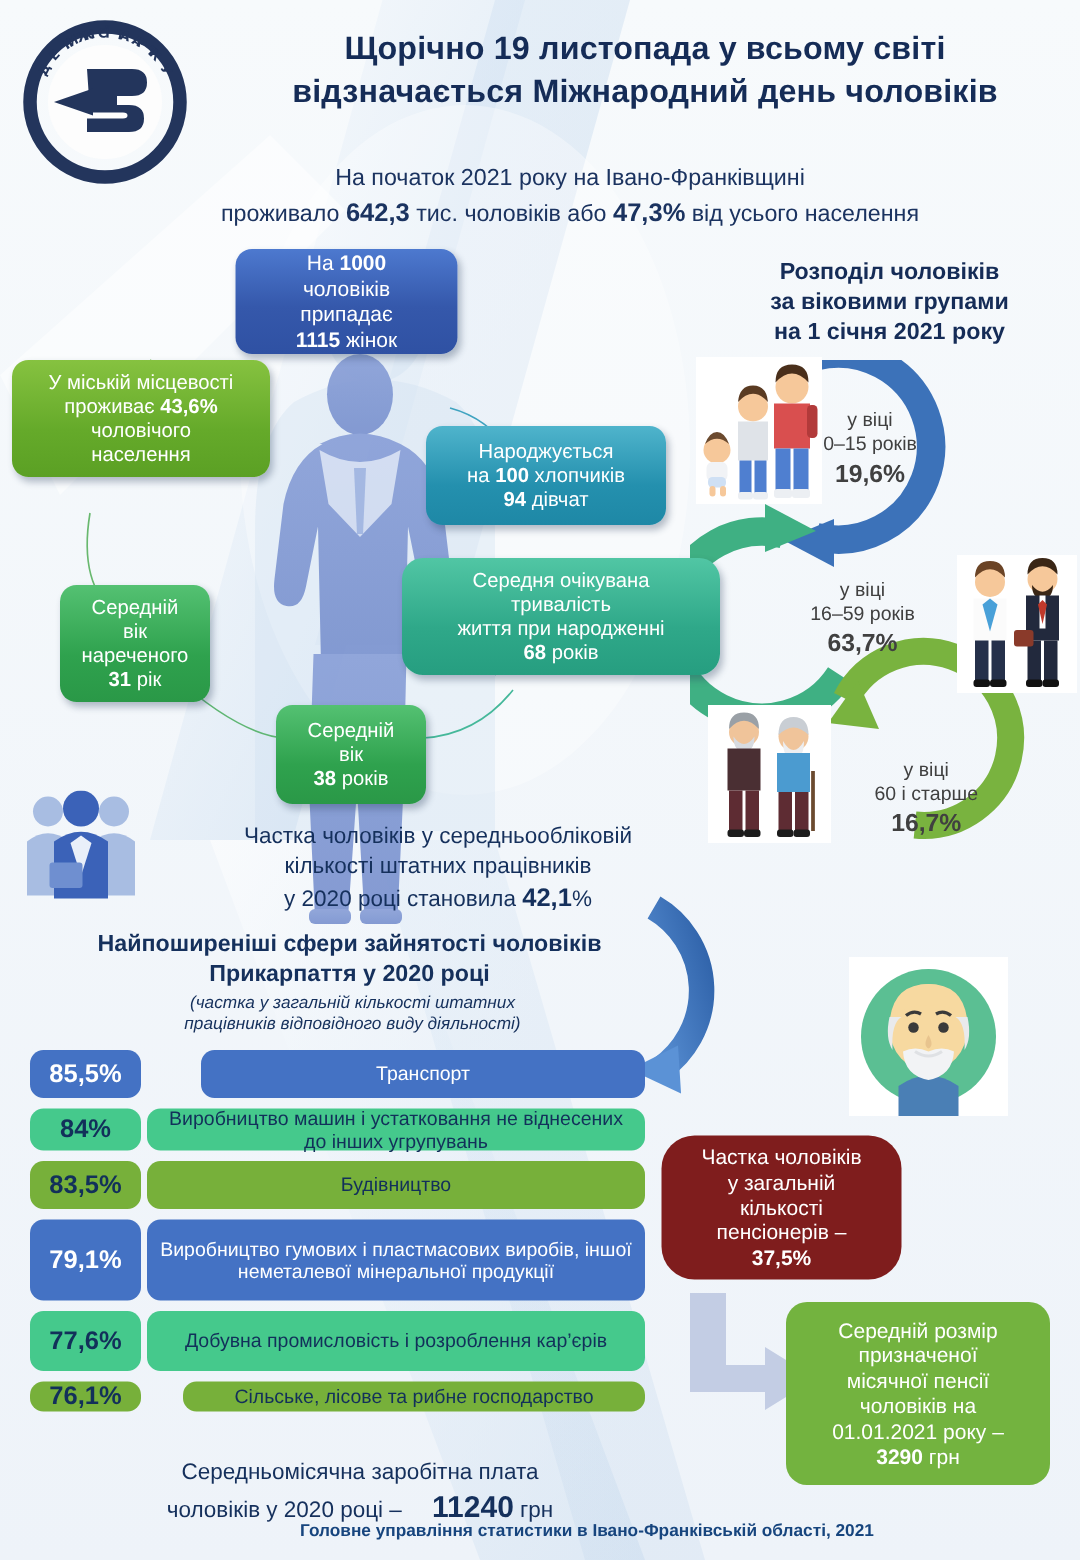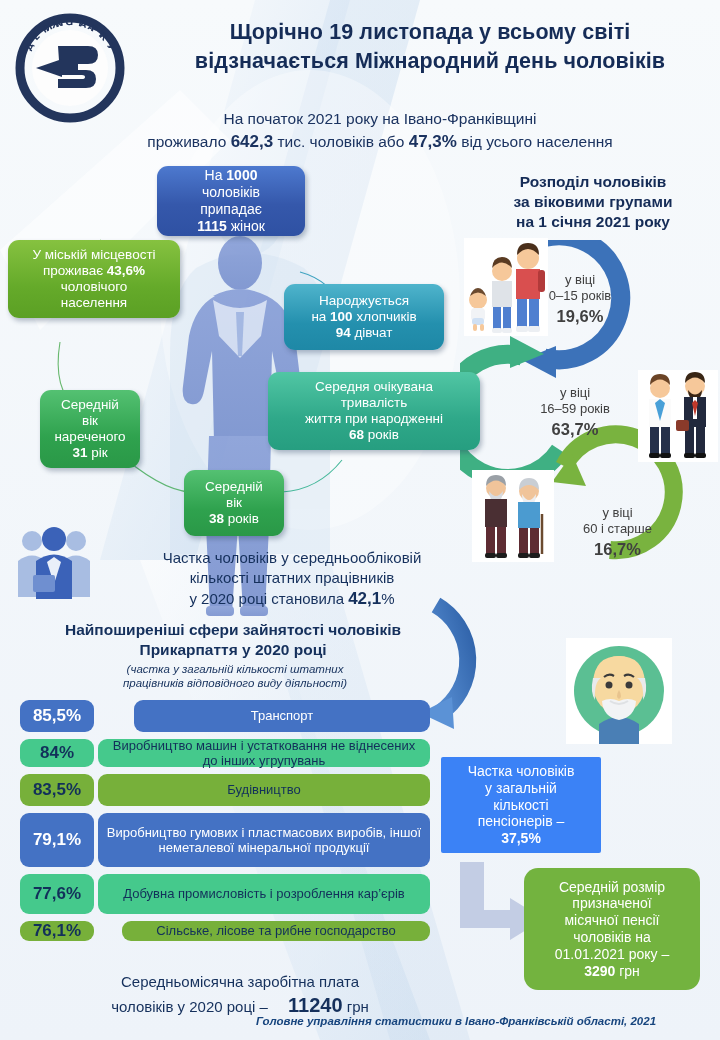--- a/index.html
+++ b/index.html
@@ -37,23 +37,23 @@
     position:absolute; z-index:5; border-radius:11px;
     color:#fff; text-align:center; line-height:1.2;
     padding:7px 10px;
     box-shadow:2px 3px 5px rgba(40,60,90,.33);
     display:flex; flex-direction:column; justify-content:center;
   }
   .bubble .n { font-weight:bold; }
   .b-blue   { background:linear-gradient(180deg,#4d79cf 0%,#3558ab 55%,#2f51a3 100%); }
   .b-green  { background:linear-gradient(180deg,#86c240 0%,#65aa2a 60%,#5ba024 100%); }
   .b-teal   { background:linear-gradient(180deg,#4fb4cc 0%,#2490ae 60%,#1e88a6 100%);margin-top:34px; }
-  .b-emer   { background:linear-gradient(180deg,#51c6a4 0%,#2fa889 60%,#269e80 100%); }
+  .b-emer   { background:linear-gradient(180deg,#51c6a4 0%,#2fa889 60%,#269e80 100%);border-radius:14px; }
   .b-grn2   { background:linear-gradient(180deg,#54c172 0%,#2fa24e 60%,#2a9847 100%); }
-  .b-rblue  { background:#3b82f6; border-radius:2px; box-shadow:none; }
+  .b-rblue  { background:#7f1d1d; border-radius:22px; box-shadow:none; }
   .b-olive  { background:#73b33f; border-radius:14px; box-shadow:none; }
 
   
   .ageTitle {
     position:absolute; left:468px; top:172px; width:250px;
     text-align:center; font-size:15.5px; font-weight:bold; line-height:1.3; color:#152c57;
   }
   .ageLabel {
     position:absolute; text-align:center; line-height:1.25;
     font-size:13px; color:#404040; z-index:6;
@@ -95,21 +95,21 @@
 
   
   .salary {
     position:absolute; left:40px; top:972px; width:400px;
     text-align:center; font-size:15px; line-height:1.35; color:#15305c;
   }
   .salary .big { font-weight:bold; font-size:20px;margin-left:16px; }
 
   .footer {
     position:absolute; left:200px; top:1015px; width:512px;
-    text-align:center; font-size:11.5px; font-style:italic; font-weight:bold;
+    text-align:left; font-size:11.5px; font-weight:bold;
     color:#17457e;
   }
 </style>
 </head>
 <body>
 
 <svg id="bg" width="720" height="1040" viewBox="0 0 720 1040">
   <defs>
     <linearGradient id="pg" x1="0" y1="0" x2="0" y2="1">
       <stop offset="0" stop-color="#f7fafc"></stop>

